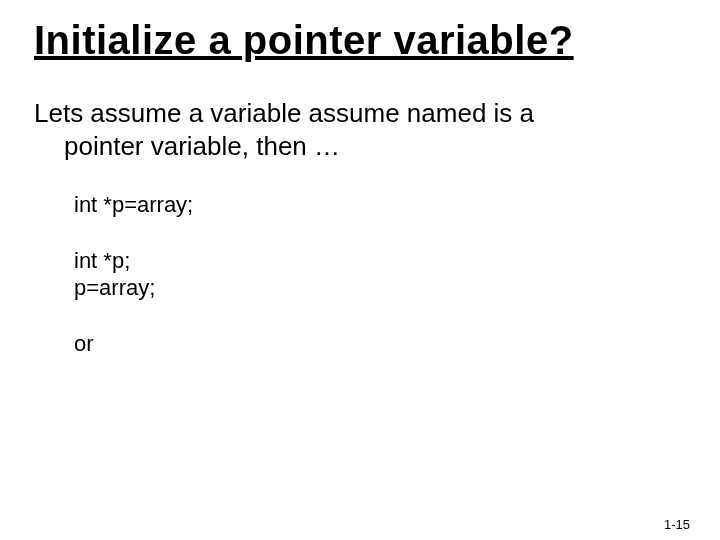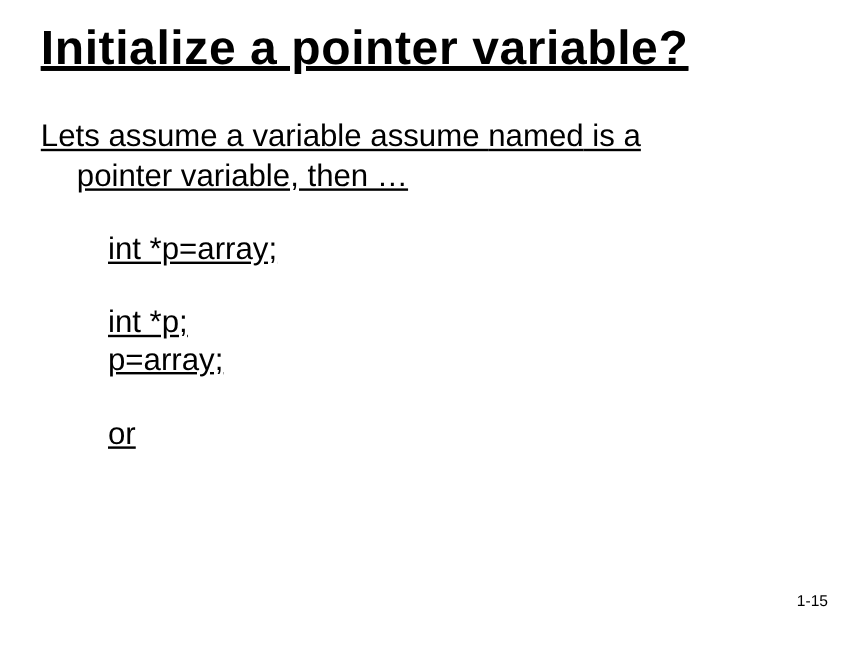--- a/index.html
+++ b/index.html
@@ -12,47 +12,46 @@
     color: #000;
     overflow: hidden;
     position: relative;
   }
   .slide {
     box-sizing: border-box;
     width: 720px;
     height: 540px;
     padding: 18px 34px 0 34px;
     position: relative;
-    text-decoration: underline;
   }
   .title {
     font-size: 40px;
     text-decoration: underline;
     margin: 0 0 34px 0;
     letter-spacing: 0.5px;
   }
   .body-text {
     font-size: 26px;
     line-height: 1.25;
     margin: 0 0 30px 0;
   }
   .indent-line {
     padding-left: 30px;
     display: block;
   }
   .code-block {
-    font-size: 26px;
+    font-size: 22px;
     line-height: 1.2;
-    margin-left: 56px;
+    margin-left: 40px;
     margin-bottom: 30px;
   }
   .page-num {
     position: absolute;
     right: 30px;
-    bottom: 32px;
+    bottom: 8px;
     font-size: 13px;
     font-family: Arial, sans-serif;
   }
 </style>
 </head>
 <body>
 
 <div class="slide">
 
   <h1 class="title">Initialize a pointer variable?</h1>

